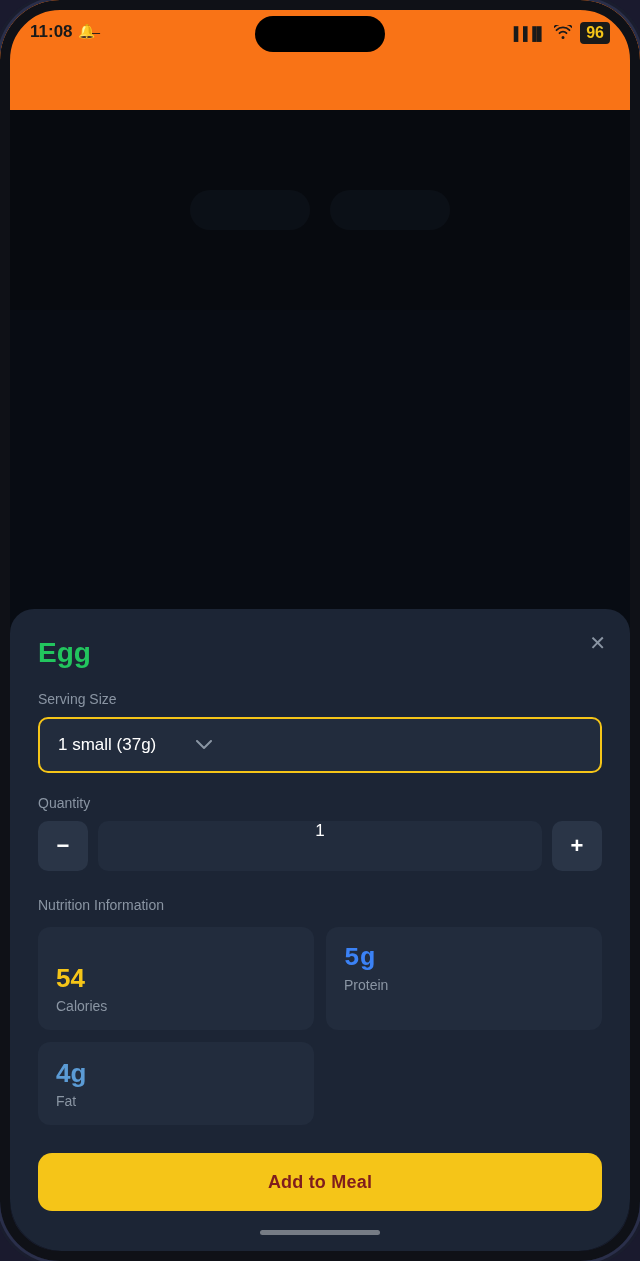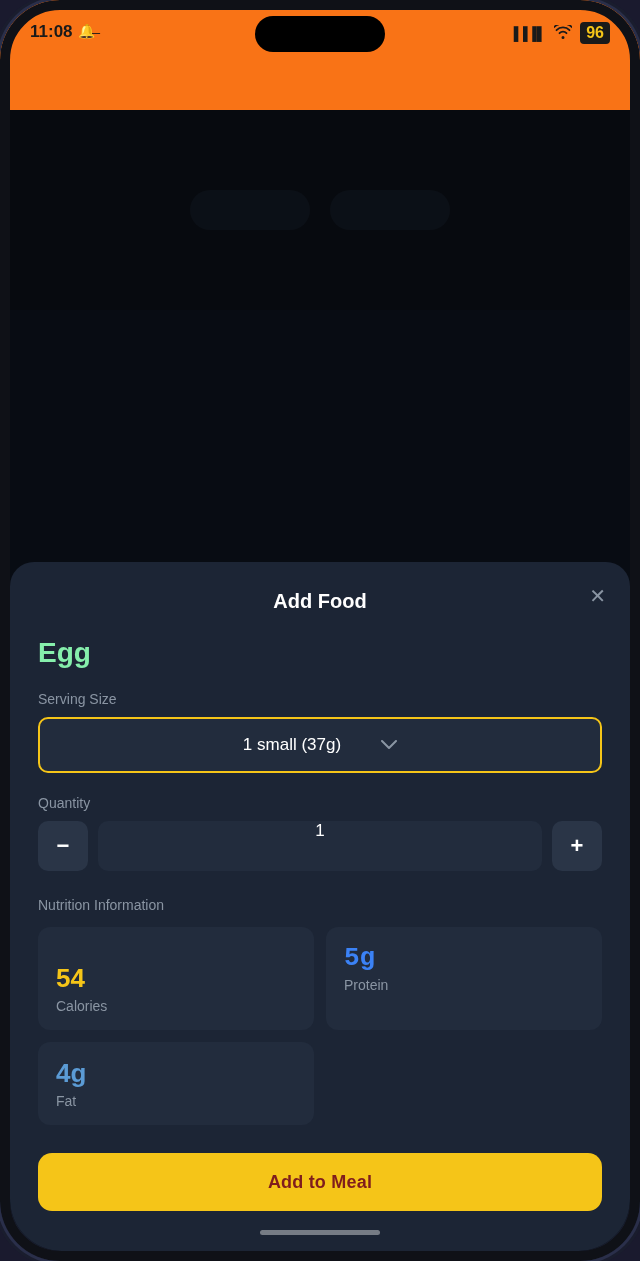--- a/index.html
+++ b/index.html
@@ -170,41 +170,41 @@
       font-size: 20px;
       cursor: pointer;
       background: none;
       border: none;
       line-height: 1;
     }
 
     .food-name {
       font-size: 28px;
       font-weight: 700;
-      color: #86efac;
+      color: #22c55e;
       margin-bottom: 22px;
     }
 
     .field-label {
       font-size: 14px;
       color: #8a95a3;
       margin-bottom: 10px;
     }
 
     .serving-select {
       width: 100%;
       background: #222c3d;
       border: 2px solid #f5c518;
       border-radius: 10px;
       padding: 16px 18px;
       color: #ffffff;
       font-size: 17px;
       display: flex;
       align-items: center;
-      justify-content: center;
+      justify-content: flex-start;
       cursor: pointer;
       margin-bottom: 22px;
       gap: 40px;
     }
 
     .chevron-down {
       color: #8a95a3;
       font-size: 16px;
     }
 
@@ -333,21 +333,20 @@
       <div class="bg-pill"></div>
     </div>
 
     <div class="modal-overlay">
       <div class="modal-sheet">
 
         
         <button class="close-btn">✕</button>
 
         
-        <div class="modal-title">Add Food</div>
 
         
         <div class="food-name">Egg</div>
 
         
         <div class="field-label">Serving Size</div>
         <div class="serving-select">
           <span>1 small (37g)</span>
           <span class="chevron-down">
             <svg width="16" height="10" viewBox="0 0 16 10" fill="none">

